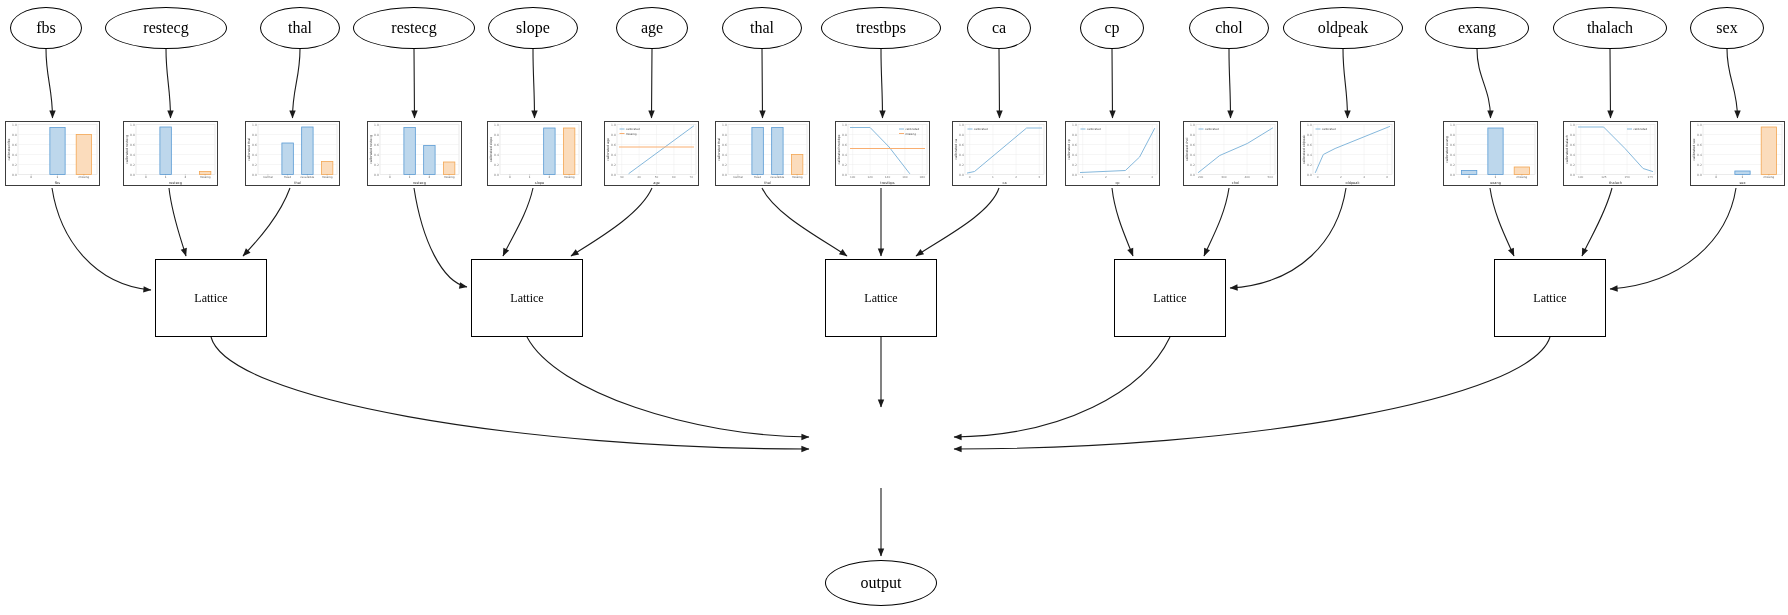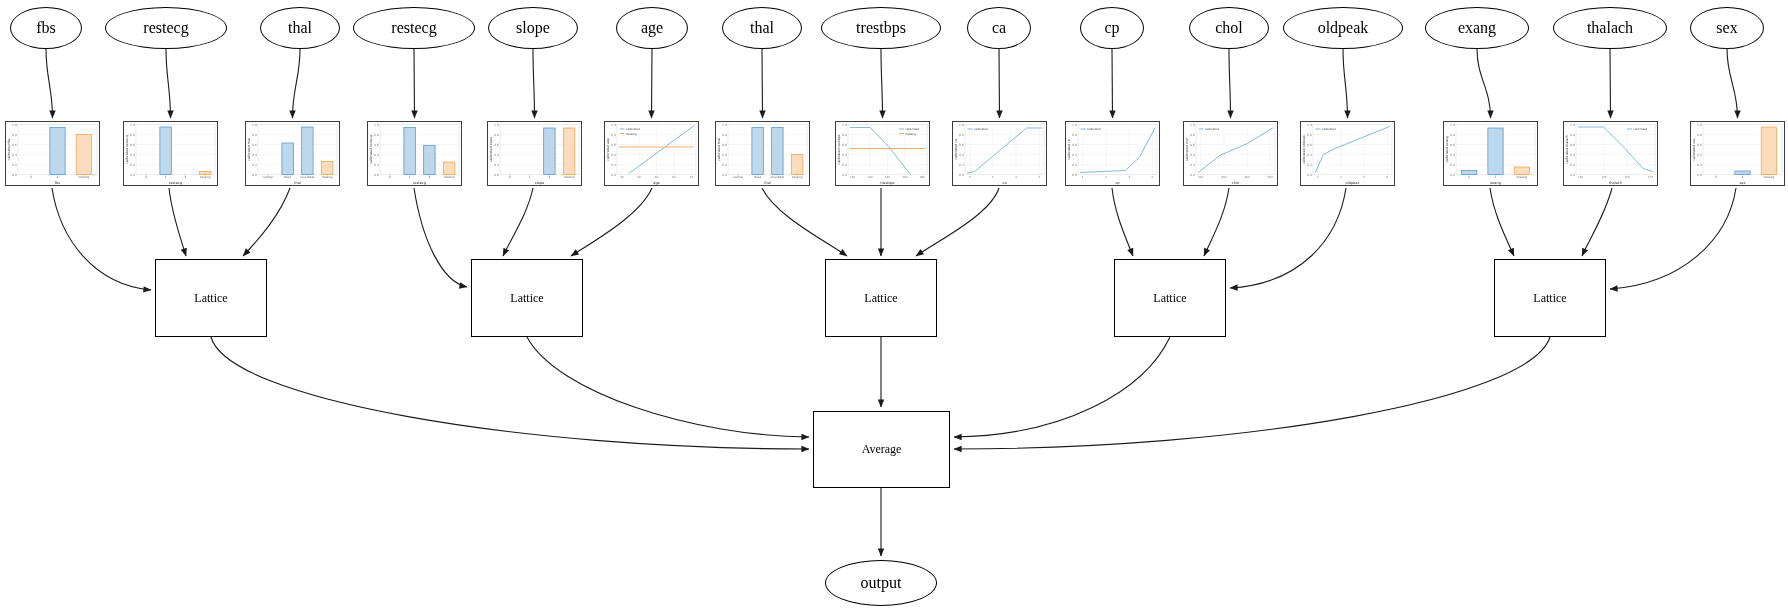--- a/index.html
+++ b/index.html
@@ -112,23 +112,20 @@
     </div>
     <div class="node rect" style="left: 825px; top: 259px; width: 112px; height: 78px;">
       <span>Lattice</span>
     </div>
     <div class="node rect" style="left: 1114px; top: 259px; width: 112px; height: 78px;">
       <span>Lattice</span>
     </div>
     <div class="node rect" style="left: 1494px; top: 259px; width: 112px; height: 78px;">
       <span>Lattice</span>
     </div>
-    <div class="node rect" style="left: 813px; top: 411px; width: 137px; height: 77px;">
-      <span>Average</span>
-    </div>
     <div class="node ellipse" style="left: 825px; top: 560px; width: 112px; height: 46px;">
       <span>output</span>
     </div>
     <div class="chart-node" style="left: 5px; top: 121px;"><svg width="95" height="65" viewBox="0 0 95 65">
         <rect x="0.5" y="0.5" width="94" height="64" fill="#ffffff" stroke="#3c3c3c" stroke-width="1"></rect>
         <rect x="13" y="3.5" width="79" height="50" fill="#ffffff" stroke="#d6d6d6" stroke-width="0.5"></rect>
         <line x1="13" y1="53.5" x2="92" y2="53.5" stroke="#ececec" stroke-width="0.5"></line>
         <text x="11.8" y="54.6" font-size="3" fill="#777" text-anchor="end" font-family="&quot;DejaVu Sans&quot;, sans-serif">0.0</text>
         <line x1="13" y1="43.5" x2="92" y2="43.5" stroke="#ececec" stroke-width="0.5"></line>
         <text x="11.8" y="44.6" font-size="3" fill="#777" text-anchor="end" font-family="&quot;DejaVu Sans&quot;, sans-serif">0.2</text>

